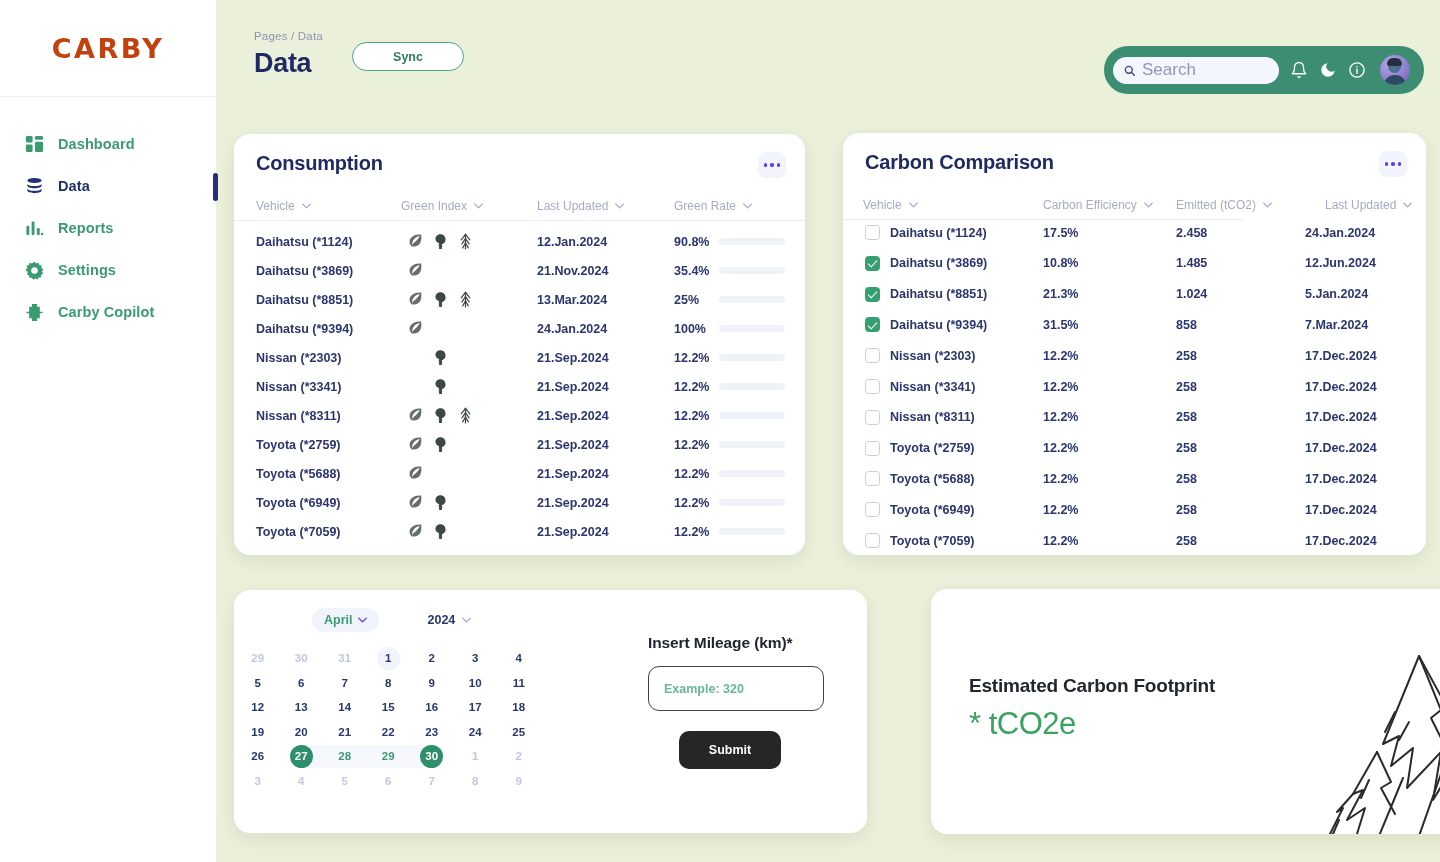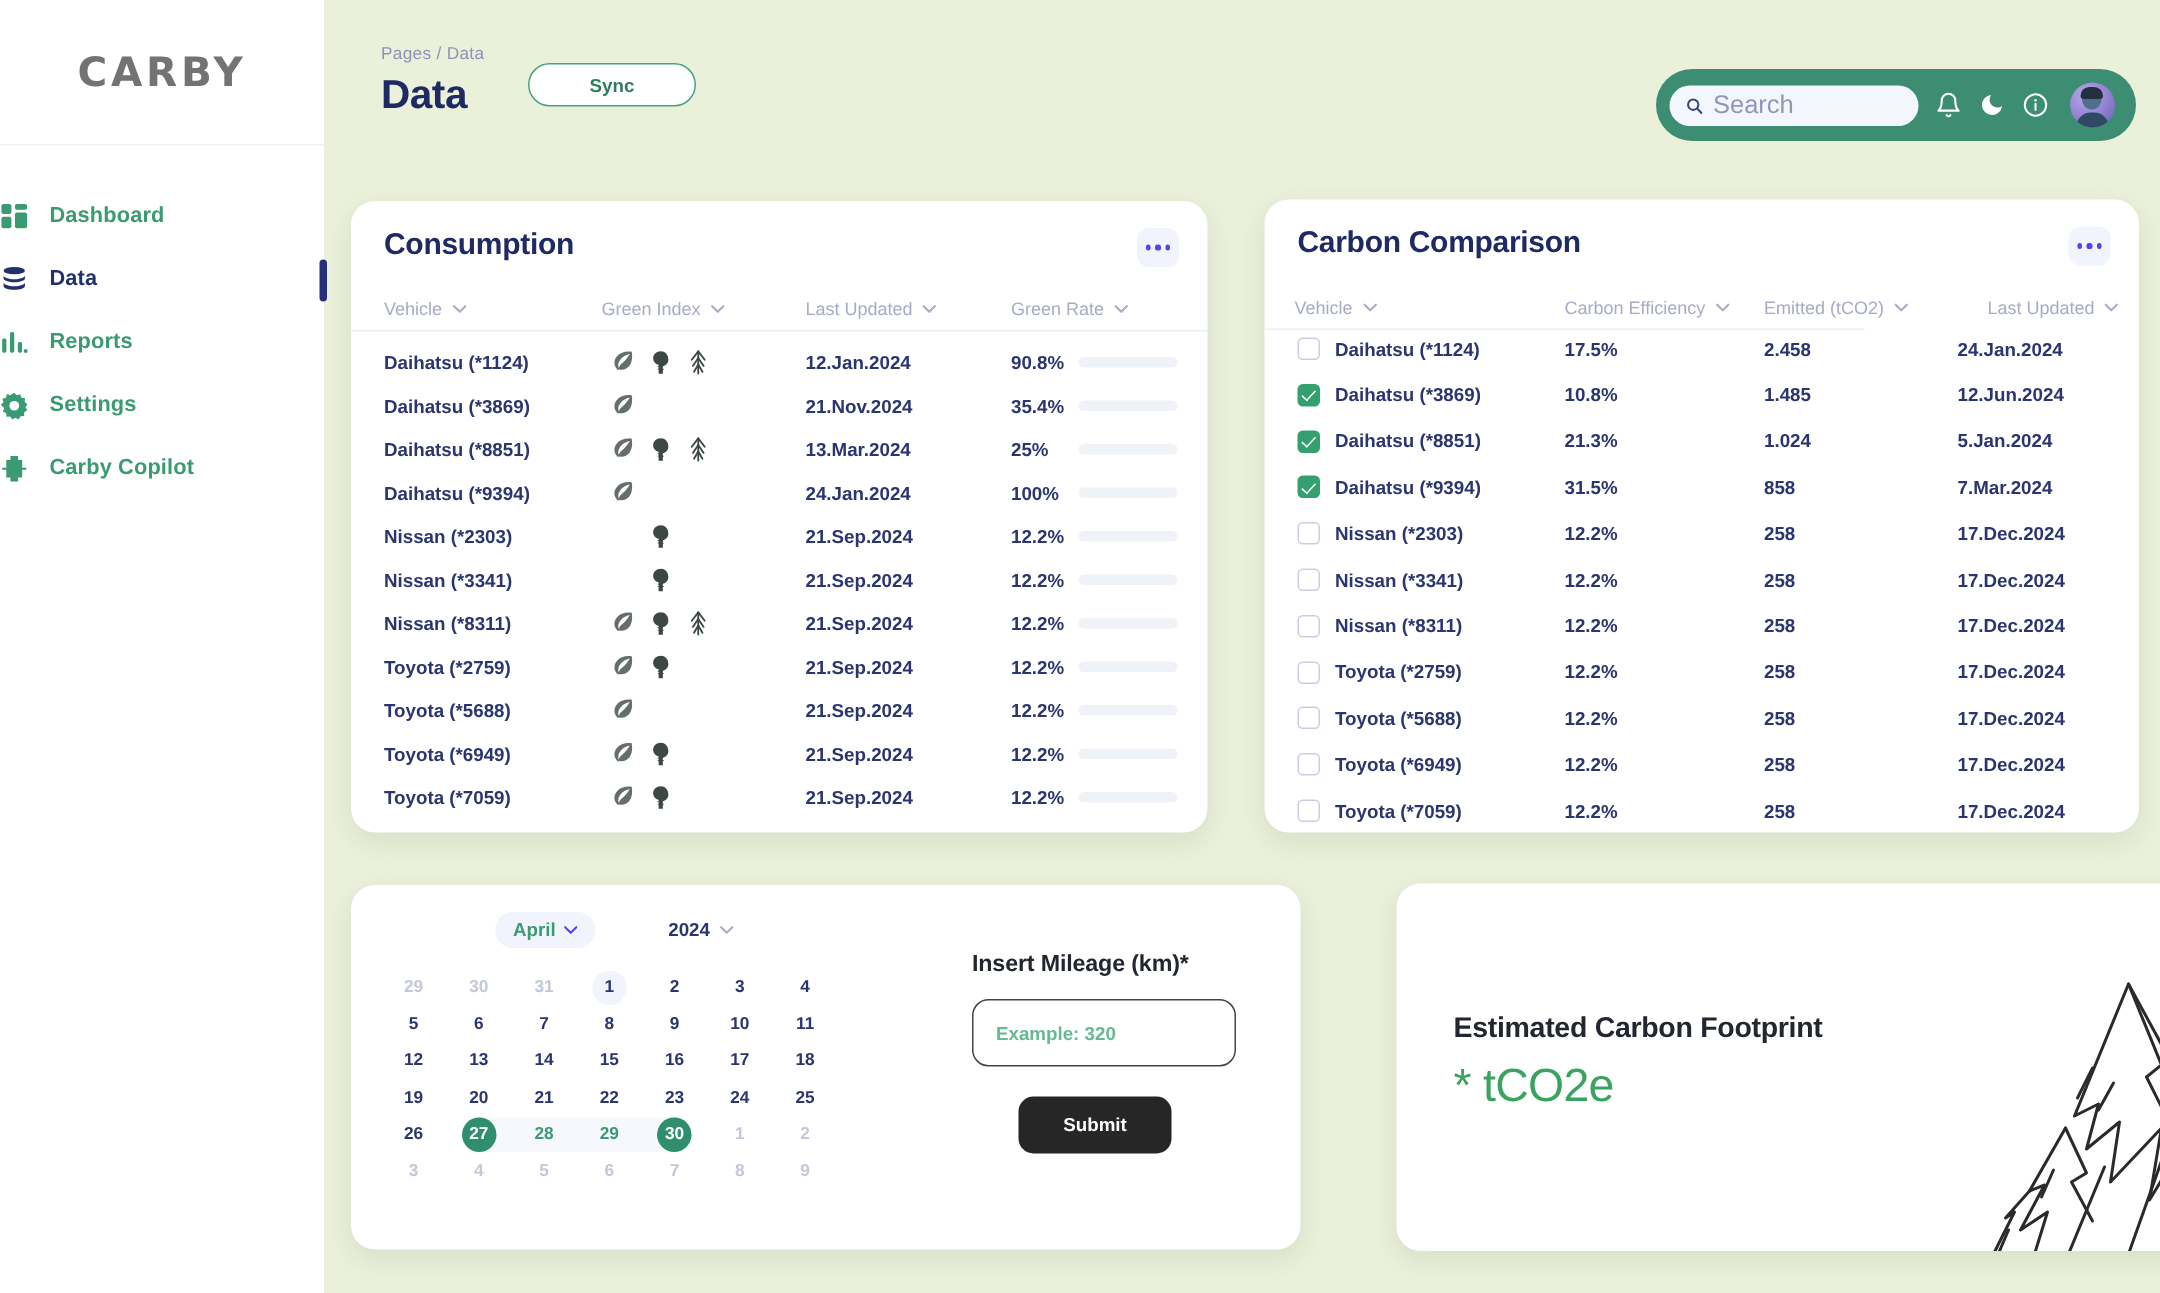--- a/index.html
+++ b/index.html
@@ -17,26 +17,26 @@
     width: 216px; height: 862px;
     background: #ffffff;
     z-index: 5;
   }
   #logo-wrap {
     height: 96px; display: flex; align-items: center; justify-content: center;
   }
   #logo-text {
     font-family: "DejaVu Sans", sans-serif;
     font-size: 27px; font-weight: 700; letter-spacing: 2.5px;
-    color: #737373;
+    color: #c2410c;
   }
   #sidebar-divider { height: 1px; background: #f0f0f3; margin: 0 0 26px 0; }
   .nav-item {
     display: flex; align-items: center; gap: 14px;
-    height: 42px; 
+    height: 42px; padding-left: 25px;
     position: relative; cursor: pointer;
   }
   .nav-label { font-size: 14.5px; font-weight: 600; color: #3a9b72; letter-spacing: .1px; }
   .nav-item.active .nav-label { color: #22306e; }
   .nav-icon { width: 19px; height: 19px; display:flex; align-items:center; justify-content:center; color:#3a9b72; }
   .nav-item.active .nav-icon { color: #22306e; }
   .nav-icon svg { width: 100%; height: 100%; display: block; }
   #active-marker {
     position: absolute; right: -2px; top: 8px;
     width: 5px; height: 28px; border-radius: 3px; background: #26307a;
@@ -156,21 +156,21 @@
     border: 1.4px solid #c9cde3; background: #ffffff; cursor: pointer;
   }
   .cb.on { background: #34a06f; border-color: #34a06f; }
   .cb.on::after {
     content: ""; position: absolute; left: 4.3px; top: 1.4px;
     width: 4px; height: 8px; border: solid #ffffff; border-width: 0 1.9px 1.9px 0;
     transform: rotate(43deg);
   }
 
   
-  #cal { position: absolute; left: 20px; top: 14px; width: 340px; }
+  #cal { position: absolute; left: 2px; top: 14px; width: 340px; }
   #cal-head { display: flex; align-items: center; height: 32px; padding-left: 76px; gap: 48px; }
   #month-pill {
     display: flex; align-items: center; gap: 6px;
     background: #f2f4fd; border-radius: 13px; padding: 5px 12px; cursor: pointer;
   }
   #month-pill .mt { font-size: 12.5px; font-weight: 700; color: #3a9b72; }
   #month-pill .cv, #year-sel .cv { width: 9px; height: 6px; }
   #month-pill .cv { color: #5b3df5; }
   #month-pill .cv svg, #year-sel .cv svg { width: 100%; height: 100%; display: block; }
   #year-sel { display: flex; align-items: center; gap: 7px; cursor: pointer; }

